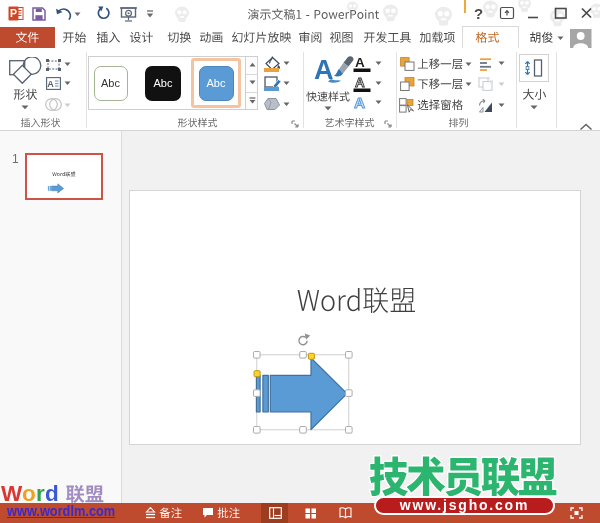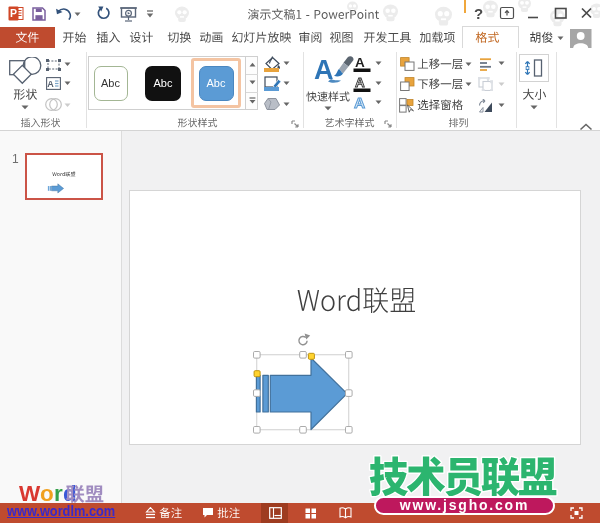--- a/index.html
+++ b/index.html
@@ -448,17 +448,17 @@
 <path d="M6.5 2 C4.5 0.5 2.5 0.5 1 1.2 V10 C2.5 9.3 4.5 9.3 6.5 10.8 C8.5 9.3 10.5 9.3 12 10 V1.2 C10.5 0.5 8.5 0.5 6.5 2 Z" fill="none" stroke="#fff" stroke-width="1.1"></path>
 <line x1="6.5" y1="2" x2="6.5" y2="10.5" stroke="#fff" stroke-width="1.1"></line>
 </svg>
 <svg class="abs" style="left:570px;top:507px;width:13px;height:12px" viewBox="0 0 13 12">
 <path d="M1 4 V1 H4 M9 1 H12 V4 M12 8 V11 H9 M4 11 H1 V8" fill="none" stroke="#fff" stroke-width="1.3"></path>
 <rect x="4.5" y="4" width="4" height="4" fill="#fff"></rect>
 </svg>
 <svg style="position:absolute;left:350.1px;top:444.2px;width:224.2px;height:67.2px;overflow:visible;" viewBox="0 0 224.2 67.2">
     <path transform="translate(18.9,48.3)" d="M23.5 -35.9V-30.2H15.4V-24.7H23.5V-20.3H16.0V-14.8H18.6L16.7 -14.3C18.1 -10.8 19.8 -7.8 21.9 -5.2C19.3 -3.6 16.4 -2.4 13.1 -1.6C14.2 -0.3 15.6 2.3 16.1 3.9C19.9 2.7 23.2 1.2 26.1 -0.9C28.8 1.3 31.9 2.9 35.6 4.0C36.4 2.5 38.0 0.0 39.2 -1.2C36.0 -2.0 33.1 -3.3 30.7 -4.9C33.9 -8.5 36.3 -13.1 37.7 -19.0L34.0 -20.5L33.0 -20.3H29.1V-24.7H37.7V-30.2H29.1V-35.9ZM22.3 -14.8H30.5C29.4 -12.5 28.0 -10.4 26.3 -8.7C24.6 -10.5 23.3 -12.6 22.3 -14.8ZM5.6 -35.9V-28.2H1.4V-22.6H5.6V-16.1L0.9 -15.1L2.3 -9.2L5.6 -10.1V-2.6C5.6 -2.0 5.4 -1.8 4.9 -1.8C4.4 -1.8 2.8 -1.8 1.4 -1.8C2.1 -0.3 2.8 2.1 2.9 3.7C5.8 3.7 7.9 3.5 9.4 2.6C10.9 1.7 11.3 0.2 11.3 -2.6V-11.6L15.2 -12.6L14.5 -18.2L11.3 -17.4V-22.6H14.9V-28.2H11.3V-35.9Z M61.2 -32.0C63.2 -30.2 66.0 -27.5 67.3 -25.7H60.3V-35.9H54.0V-25.7H39.6V-19.7H52.4C49.2 -13.9 43.8 -8.4 37.8 -5.3C39.2 -4.0 41.2 -1.5 42.2 0.1C46.7 -2.6 50.7 -6.7 54.0 -11.5V4.0H60.3V-13.7C63.6 -8.4 67.6 -3.5 71.7 -0.2C72.7 -1.9 74.8 -4.5 76.3 -5.7C71.3 -9.0 66.1 -14.4 62.8 -19.7H74.4V-25.7H67.5L71.9 -29.8C70.4 -31.5 67.4 -34.0 65.4 -35.7Z M87.4 -29.2H101.3V-26.9H87.4ZM81.4 -34.3V-21.7H107.7V-34.3ZM90.9 -12.5V-9.0C90.9 -6.5 89.6 -2.9 76.5 -0.5C77.9 0.8 79.7 3.2 80.4 4.5C94.5 1.1 97.1 -4.3 97.1 -8.8V-12.5ZM95.9 -1.3C100.2 0.2 106.5 2.7 109.5 4.4L112.4 -0.8C109.1 -2.4 102.7 -4.7 98.6 -5.9ZM79.5 -19.6V-4.2H85.5V-14.0H103.4V-4.9H109.7V-19.6Z M112.7 -6.8 113.9 -1.2 122.9 -2.9V4.0H127.8V0.5C129.2 1.5 130.9 3.3 131.7 4.5C135.4 2.1 137.8 -0.9 139.4 -3.9C141.2 -0.5 143.7 2.2 147.1 3.9C147.9 2.4 149.5 0.0 150.8 -1.1C146.2 -2.9 143.2 -6.8 141.7 -11.3L141.7 -11.4H150.1V-16.9H142.0V-21.8H149.1V-27.3H145.0C146.1 -29.1 147.2 -31.4 148.2 -33.6L142.4 -35.2C141.8 -32.7 140.6 -29.5 139.5 -27.3H135.4L138.8 -29.2C138.1 -31.0 136.5 -33.4 134.9 -35.2L130.4 -32.9C131.7 -31.2 133.0 -29.0 133.8 -27.3H130.1V-21.8H136.2V-16.9H129.4V-11.4H135.8C135.1 -7.6 133.1 -3.3 127.8 0.0V-3.8L130.7 -4.4L130.3 -9.6L127.8 -9.2V-29.0H129.0V-34.4H113.3V-29.0H114.8V-7.1ZM119.8 -29.0H122.9V-25.4H119.8ZM119.8 -20.5H122.9V-16.9H119.8ZM119.8 -12.0H122.9V-8.4L119.8 -7.9Z M154.8 -11.4V-2.4H150.2V2.9H187.5V-2.4H183.2V-11.4H168.9C171.1 -13.3 172.4 -15.8 173.1 -18.5H179.4V-17.4C179.4 -16.9 179.2 -16.8 178.7 -16.8C178.2 -16.8 176.4 -16.7 175.2 -16.8C175.9 -15.5 176.8 -13.4 177.2 -11.9C179.6 -11.9 181.5 -12.0 183.0 -12.8C184.6 -13.6 185.0 -14.9 185.0 -17.4V-34.7H168.9V-26.3C168.9 -23.2 168.6 -19.7 166.4 -16.8V-34.1H152.4V-14.0H157.6V-16.0H165.7L164.8 -15.2C165.9 -14.4 168.0 -12.5 168.8 -11.4ZM174.0 -30.0H179.4V-28.4H174.0ZM174.0 -24.3H179.4V-22.6H173.9ZM157.6 -22.8H161.2V-20.6H157.6ZM157.6 -27.2V-29.4H161.2V-27.2ZM160.2 -2.4V-6.7H162.5V-2.4ZM167.7 -2.4V-6.7H170.0V-2.4ZM175.2 -2.4V-6.7H177.6V-2.4Z" fill="#2cb56f" stroke="#ffffff" stroke-width="2.8" stroke-linejoin="round" paint-order="stroke"></path>
   </svg>
-<div class="abs" style="left:374px;top:495.5px;width:181px;height:19.5px;background:#be185d;border:2.2px solid #fff;border-radius:10px;color:#fff;font-weight:bold;font-size:14px;line-height:15px;text-align:center;letter-spacing:1.8px">www.jsgho.com</div>
-<div class="abs" style="left:19px;top:483px;font-size:22.5px;font-weight:bold;letter-spacing:0.2px;line-height:1"><span style="color:#d93831">W</span><span style="color:#f0a01e">o</span><span style="color:#33a04a">r</span><span style="color:#3a57d8">d</span></div>
+<div class="abs" style="left:374px;top:495.5px;width:181px;height:19.5px;background:#b91c1c;border:2.2px solid #fff;border-radius:10px;color:#fff;font-weight:bold;font-size:14px;line-height:15px;text-align:center;letter-spacing:1.8px">www.jsgho.com</div>
+<div class="abs" style="left:1px;top:483px;font-size:22.5px;font-weight:bold;letter-spacing:0.2px;line-height:1"><span style="color:#d93831">W</span><span style="color:#f0a01e">o</span><span style="color:#33a04a">r</span><span style="color:#3a57d8">d</span></div>
 <svg style="position:absolute;left:57.2px;top:479.4px;width:55.7px;height:30.7px;overflow:visible;" viewBox="0 0 55.7 30.7">
     <path transform="translate(8.6,22.1)" d="M9.1 -15.1C9.8 -14.3 10.5 -13.2 10.9 -12.3H8.8V-10.3H12.0V-7.8V-7.6H8.4V-5.5H11.8C11.5 -3.6 10.4 -1.4 7.6 0.3C8.2 0.7 8.9 1.4 9.3 1.9C11.3 0.6 12.5 -0.9 13.2 -2.5C14.2 -0.6 15.5 0.8 17.3 1.7C17.6 1.1 18.3 0.2 18.8 -0.2C16.5 -1.1 15.0 -3.1 14.2 -5.5H18.5V-7.6H14.3V-7.7V-10.3H18.0V-12.3H15.7C16.3 -13.2 16.9 -14.3 17.5 -15.4L15.1 -16.0C14.8 -14.9 14.1 -13.4 13.5 -12.3H11.3L12.9 -13.2C12.5 -14.0 11.7 -15.2 11.0 -16.0ZM0.5 -2.9 1.0 -0.8 5.6 -1.6V1.7H7.6V-1.9L9.1 -2.2L8.9 -4.2L7.6 -4.0V-13.5H8.3V-15.6H0.8V-13.5H1.6V-3.1ZM3.6 -13.5H5.6V-11.5H3.6ZM3.6 -9.6H5.6V-7.6H3.6ZM3.6 -5.7H5.6V-3.7L3.6 -3.4Z M28.9 -15.7V-11.9C28.9 -10.2 28.7 -8.1 26.9 -6.7C27.3 -6.4 28.2 -5.6 28.5 -5.2C29.6 -6.1 30.3 -7.3 30.6 -8.6H34.3V-7.7C34.3 -7.4 34.2 -7.4 33.9 -7.4C33.7 -7.4 32.8 -7.3 32.1 -7.4C32.4 -6.9 32.8 -6.1 32.9 -5.5C34.1 -5.5 35.0 -5.5 35.7 -5.8C36.4 -6.1 36.6 -6.7 36.6 -7.7V-15.7ZM31.0 -14.0H34.3V-12.9H31.0ZM31.0 -11.3H34.3V-10.2H30.9C31.0 -10.5 31.0 -10.9 31.0 -11.3ZM23.0 -10.6H25.4V-9.2H23.0ZM23.0 -12.3V-13.7H25.4V-12.3ZM20.9 -15.5V-6.5H23.0V-7.4H27.5V-15.5ZM22.1 -5.1V-0.8H19.8V1.2H37.8V-0.8H35.6V-5.1ZM24.2 -0.8V-3.3H25.9V-0.8ZM28.0 -0.8V-3.3H29.6V-0.8ZM31.7 -0.8V-3.3H33.4V-0.8Z" fill="#a08cc0"></path>
   </svg>
 <div class="abs" style="left:7px;top:503px;font-size:13.9px;font-weight:bold;color:#3a2aca;text-decoration:underline;transform:scaleX(0.92);transform-origin:0 0">www.wordlm.com</div>
 </body></html>

